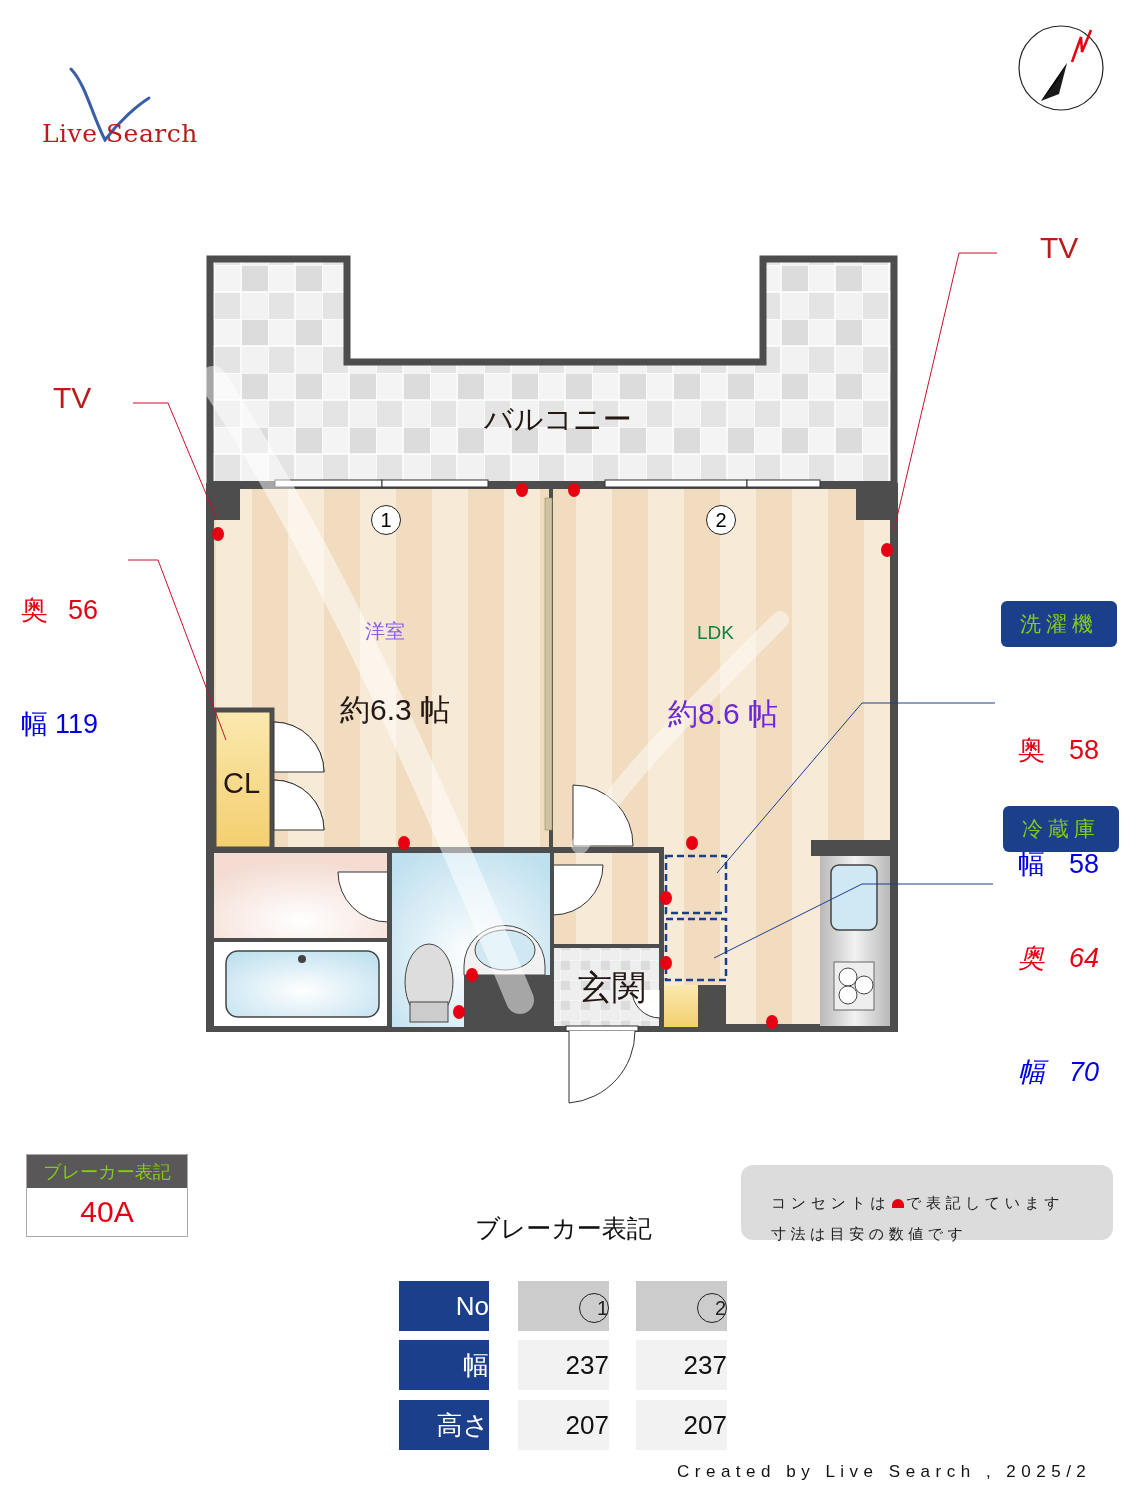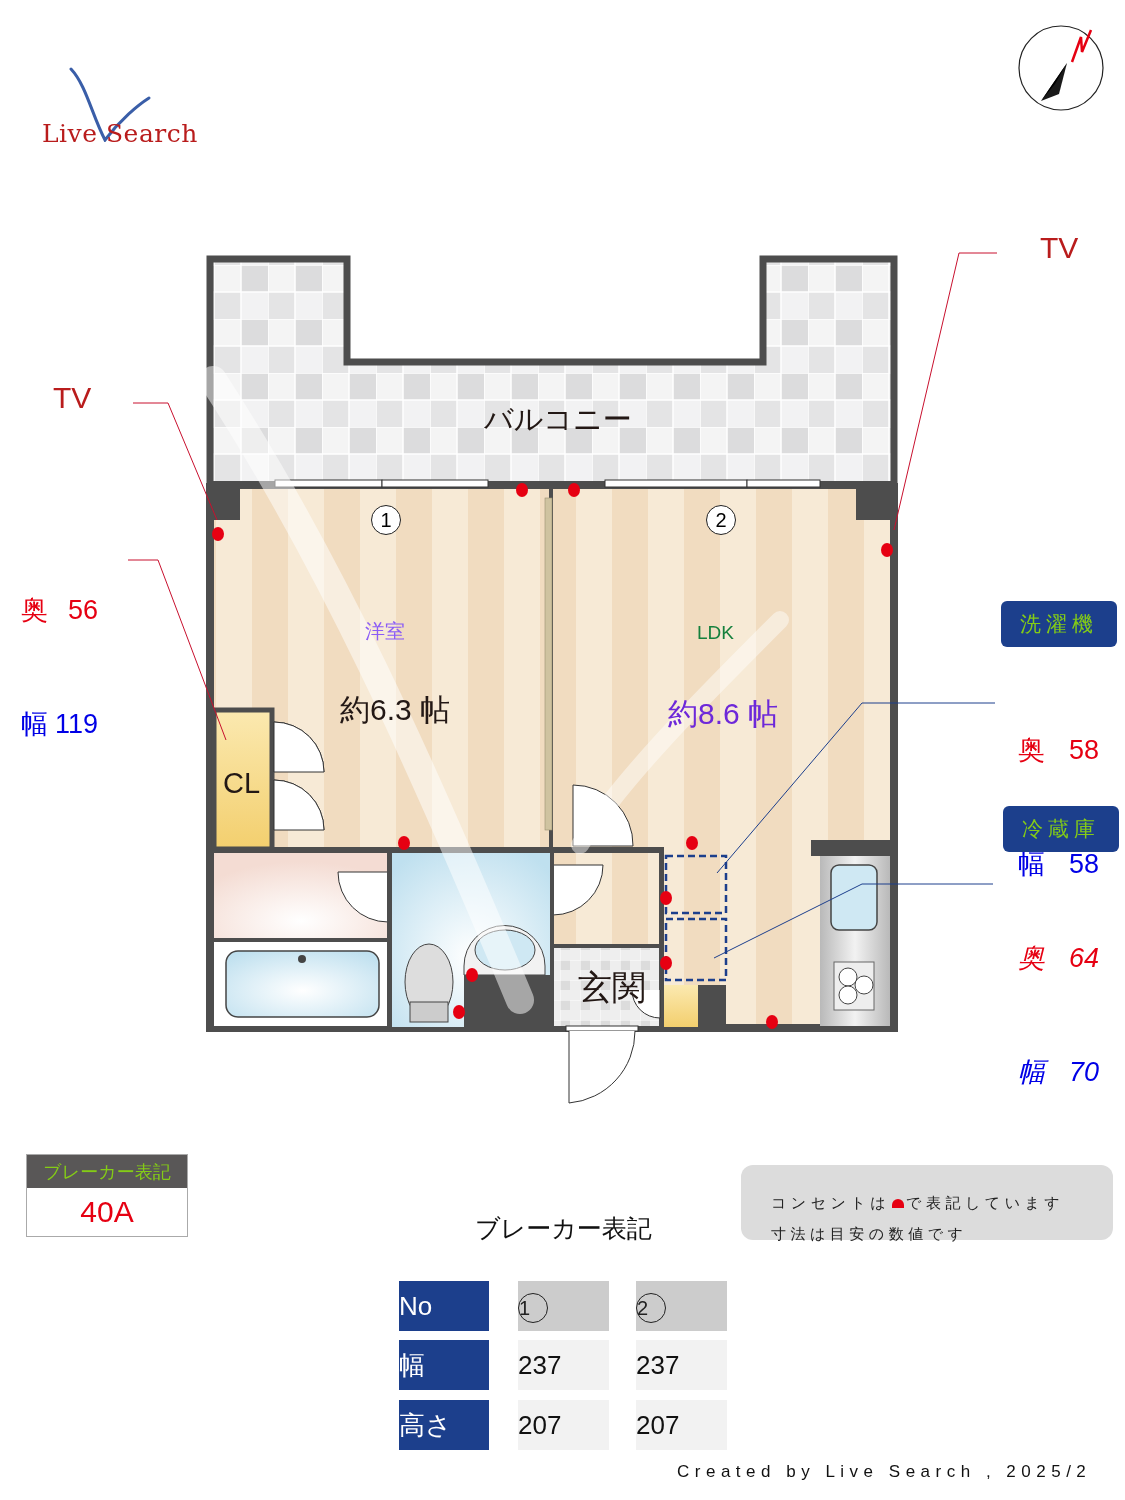--- a/index.html
+++ b/index.html
@@ -11,21 +11,21 @@
   .dim{font-size:27px;font-family:"Liberation Sans",sans-serif;line-height:38px;white-space:pre;}
   .dim .red{color:#e60012;}
   .dim .blue{color:#0000e6;}
   .appliance-badge{background:#1c3f8c;color:#84cc16;font-size:21px;letter-spacing:5px;border-radius:6px;text-align:center;line-height:46px;height:46px;width:116px;}
   .breaker{left:26px;top:1154px;width:162px;height:83px;border:1px solid #aaa;box-sizing:border-box;}
   .breaker-head{background:#595757;color:#84cc16;font-size:18px;text-align:center;height:33px;line-height:33px;}
   .breaker-val{color:#e60012;font-size:30px;text-align:center;line-height:48px;font-family:"Liberation Sans",sans-serif;}
   .note{left:741px;top:1165px;width:372px;height:75px;background:#dcdcdc;border-radius:12px;font-size:15px;letter-spacing:4.5px;color:#222;box-sizing:border-box;padding:23px 0 0 30px;line-height:31px;}
   .note .dot{display:inline-block;width:12px;height:9px;background:#e60012;border-radius:6px 6px 0 0;margin:0 2px;vertical-align:middle;}
   .curtain-title{left:475px;top:1212px;font-size:25px;color:#111;}
-  .cell{position:absolute;text-align:left;font-size:26px;line-height:50px;height:50px;font-family:"Liberation Sans",sans-serif;}
+  .cell{position:absolute;text-align:right;font-size:26px;line-height:50px;height:50px;font-family:"Liberation Sans",sans-serif;}
   .cell.head{background:#1c3f8c;color:#fff;width:90px;}
   .cell.no{background:#cccccc;color:#222;width:91px;}
   .cell.val{background:#f2f2f2;color:#111;width:91px;}
   .circ{display:inline-block;width:28px;height:28px;border:1.5px solid #222;border-radius:50%;line-height:28px;font-size:20px;vertical-align:middle;}
   .footer{left:677px;top:1462px;font-size:17px;letter-spacing:5.5px;color:#111;font-family:"Liberation Sans",sans-serif;}
 </style>
 </head>
 <body>
 
 <svg class="abs" style="left:60px;top:60px" width="100" height="82">

